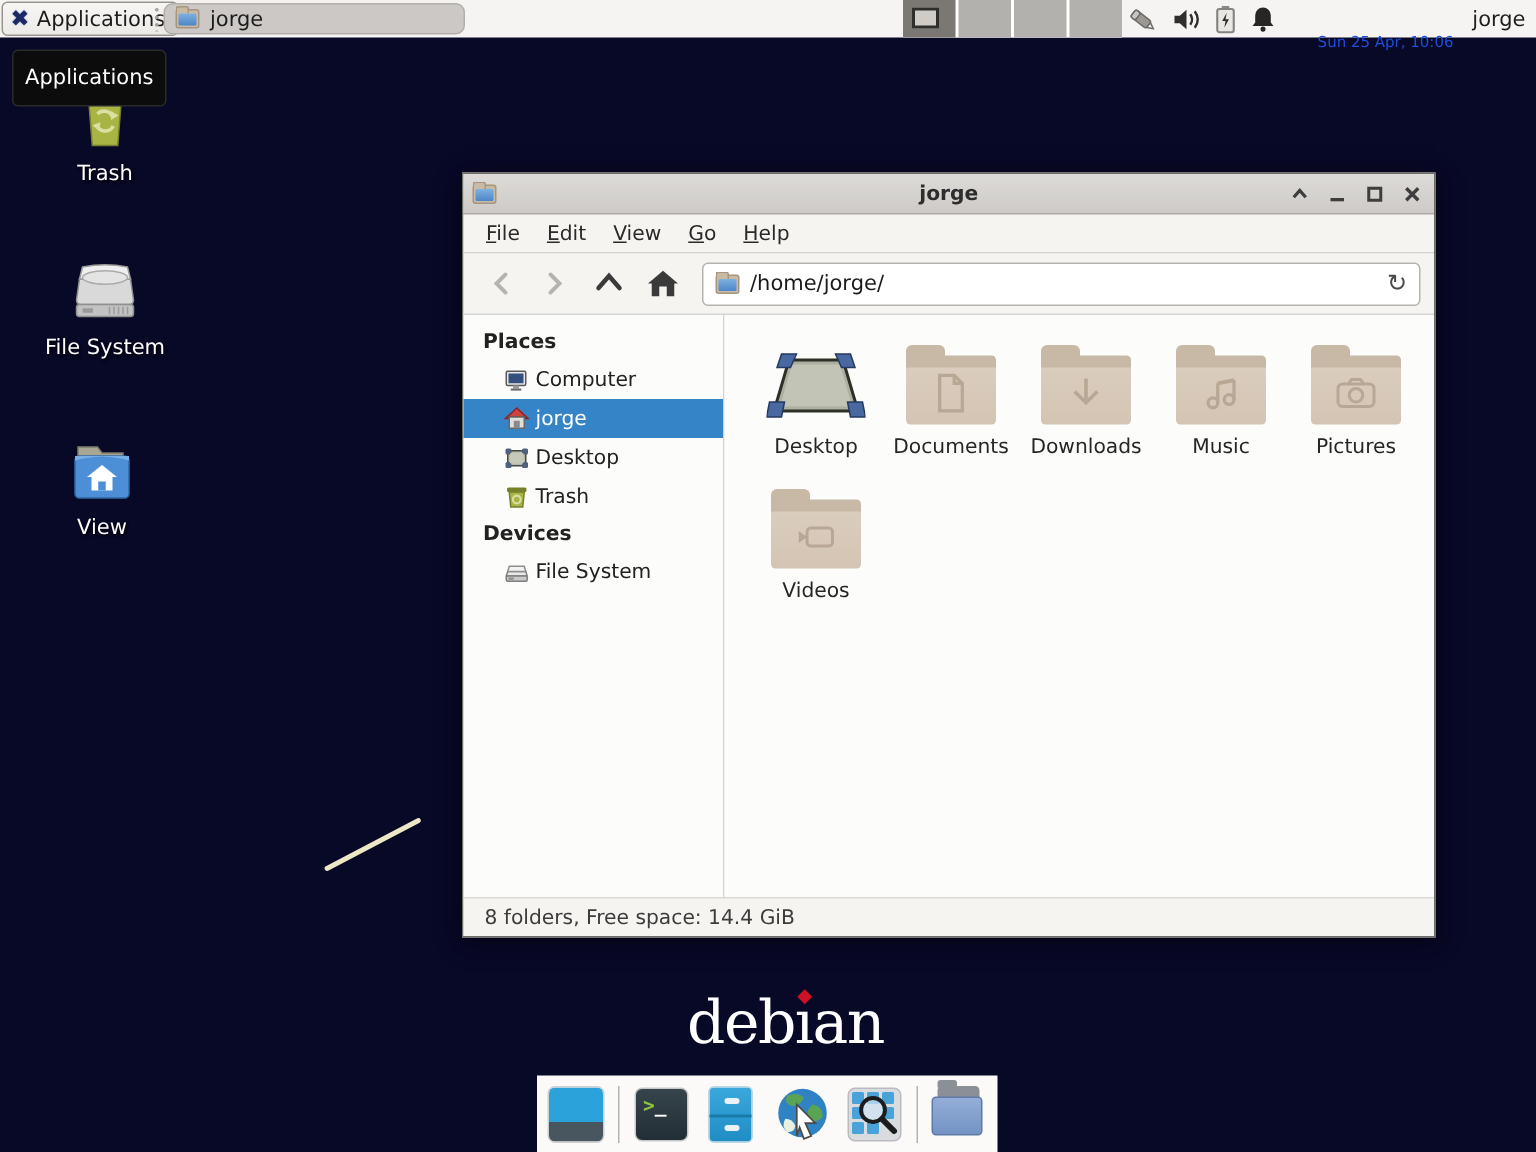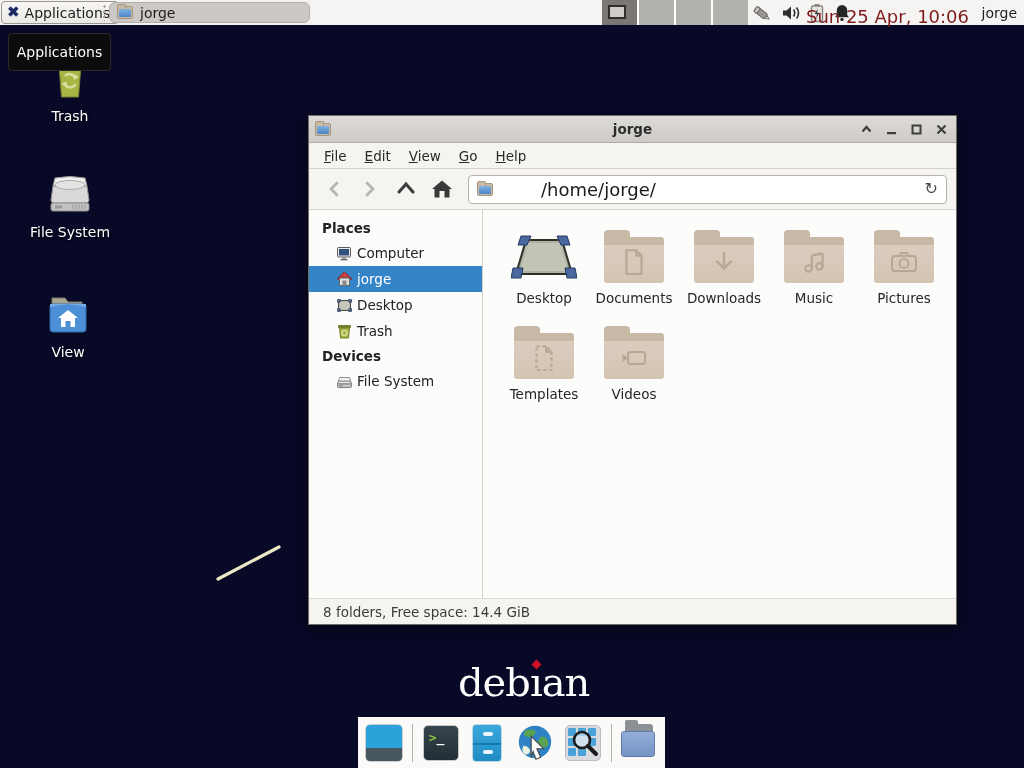--- a/index.html
+++ b/index.html
@@ -22,21 +22,21 @@
   .mini-folder::before { content:""; position:absolute; left:-1px; top:-3px; width:7px; height:4px; background:#c9baa6; border:1px solid #a6967f; border-bottom:none; border-radius:2px 2px 0 0; }
   .mini-folder::after { content:""; position:absolute; left:1px; top:2px; right:1px; bottom:1px; background:linear-gradient(#7fb1e0,#4c86c8); border-radius:1px; }
 
   .pager { position:absolute; left:602px; top:0; height:25px; display:flex; gap:2px; background:#ffffff; }
   .ws { width:35px; height:25px; background:#b3b1ae; }
   .ws.active { background:#7b7874; position:relative; }
   .ws.active .w-rect { position:absolute; left:6px; top:5px; width:18px; height:14px; background:#cfccc8; border:2px solid #2e2e2c; }
 
   .tray { position:absolute; left:750px; top:0; height:25px; display:flex; align-items:center; gap:9px; }
   .tray-ic { display:flex; align-items:center; justify-content:center; }
-  .clock { position:absolute; right:55px; top:4px; height:25px; display:flex; align-items:center; font-size:18px; color:#7f1d1d; }
+  .clock { position:absolute; right:55px; top:16px; height:25px; display:flex; align-items:center; font-size:10px; color:#1d4ed8; }
   .panel-user { position:absolute; right:7px; top:0; height:25px; display:flex; align-items:center; font-size:14px; color:#1f1f1f; }
 
   
   #tooltip { position:absolute; left:8px; top:33px; width:103px; height:38px; background:#0c0c0c; border:1px solid #2a2a2a;
     border-radius:4px; color:#ffffff; font-size:14px; display:flex; align-items:center; justify-content:center; z-index:60; }
 
   
   .desk-icon { position:absolute; width:96px; display:flex; flex-direction:column; align-items:center; gap:8px; }
   .desk-icon .lbl { color:#ffffff; font-size:14px; text-shadow:1px 1px 2px #000; white-space:nowrap; }
 
@@ -79,21 +79,21 @@
   .wc { width:17px; height:17px; display:flex; align-items:center; justify-content:center; }
 
   .menubar { height:26px; background:#f5f4f1; border-bottom:1px solid #d4d2ce; display:flex; align-items:center; padding-left:6px; flex:0 0 26px; }
   .menu-item { display:inline-block; padding:3px 9px; font-size:13.5px; color:#2a2a2a; }
   .menu-item::first-letter { text-decoration:underline; }
 
   .toolbar { height:41px; background:#f5f4f1; border-bottom:1px solid #d8d6d2; display:flex; align-items:center; padding:0 9px; gap:4px; flex:0 0 41px; }
   .nav-btn { width:32px; height:30px; display:flex; align-items:center; justify-content:center; border-radius:3px; }
   .pathbar { flex:1; height:29px; margin-left:6px; background:#ffffff; border:1px solid #b6b3af; border-radius:4px;
     display:flex; align-items:center; padding:0 8px; gap:7px; }
-  .pathbar .addr { flex:1; font-size:18px; color:#1a1a1a;margin-left:41px; }
+  .pathbar .addr { flex:1; font-size:14px; color:#1a1a1a; }
   .reload { font-size:16px; color:#4a4a4a; line-height:1; }
 
   .win-body { flex:1; display:flex; min-height:0; }
   .sidebar { width:174px; background:#fcfcfb; border-right:1px solid #d5d3d0; padding-top:6px; }
   .sb-header { padding:4px 0 4px 13px; font-size:13.5px; font-weight:bold; color:#222; }
   .sb-item { height:26px; display:flex; align-items:center; gap:4px; padding-left:27px; font-size:13.5px; color:#222; }
   .sb-item.selected { background:#3584c7; color:#ffffff; }
 
   .filepane { flex:1; background:#fcfcfb; padding:16px 0 0 16px; display:flex; flex-wrap:wrap; align-content:flex-start; }
   .file-cell { width:90px; height:96px; display:flex; flex-direction:column; align-items:center; }
@@ -422,34 +422,20 @@
               <rect x="2" y="6" width="24" height="15" rx="3" fill="none" stroke="#b9a795" stroke-width="2"></rect>
               <path d="M9 6 l2-3 h6 l2 3" fill="none" stroke="#b9a795" stroke-width="2"></path>
               <circle cx="14" cy="13.5" r="4.5" fill="none" stroke="#b9a795" stroke-width="2"></circle>
             </svg>
           </div>
             </div>
           <span class="lbl">Pictures</span>
         </div>
 
 
-        <div class="file-cell">
-          <div class="icon-box">
-              <div class="folder-ico">
-            <span class="tab"></span>
-                <span class="bod"></span>
-                <span class="tab2"></span>
-            <svg width="26" height="28" viewBox="0 0 24 26">
-              <path d="M5 2 h9 l5 5 v17 H5 Z" fill="none" stroke="#b9a795" stroke-width="2" stroke-dasharray="3 2.4"></path>
-              <path d="M14 2 v5 h5" fill="none" stroke="#b9a795" stroke-width="2"></path>
-            </svg>
-          </div>
-            </div>
-          <span class="lbl">Templates</span>
-        </div>
 
         <div class="file-cell">
           <div class="icon-box">
               <div class="folder-ico">
             <span class="tab"></span>
                 <span class="bod"></span>
                 <span class="tab2"></span>
             <svg width="28" height="24" viewBox="0 0 28 24">
               <rect x="8" y="6" width="17" height="12" rx="2.5" fill="none" stroke="#b9a795" stroke-width="2"></rect>
               <polygon points="8,12 2.5,8 2.5,16" fill="#b9a795"></polygon>

